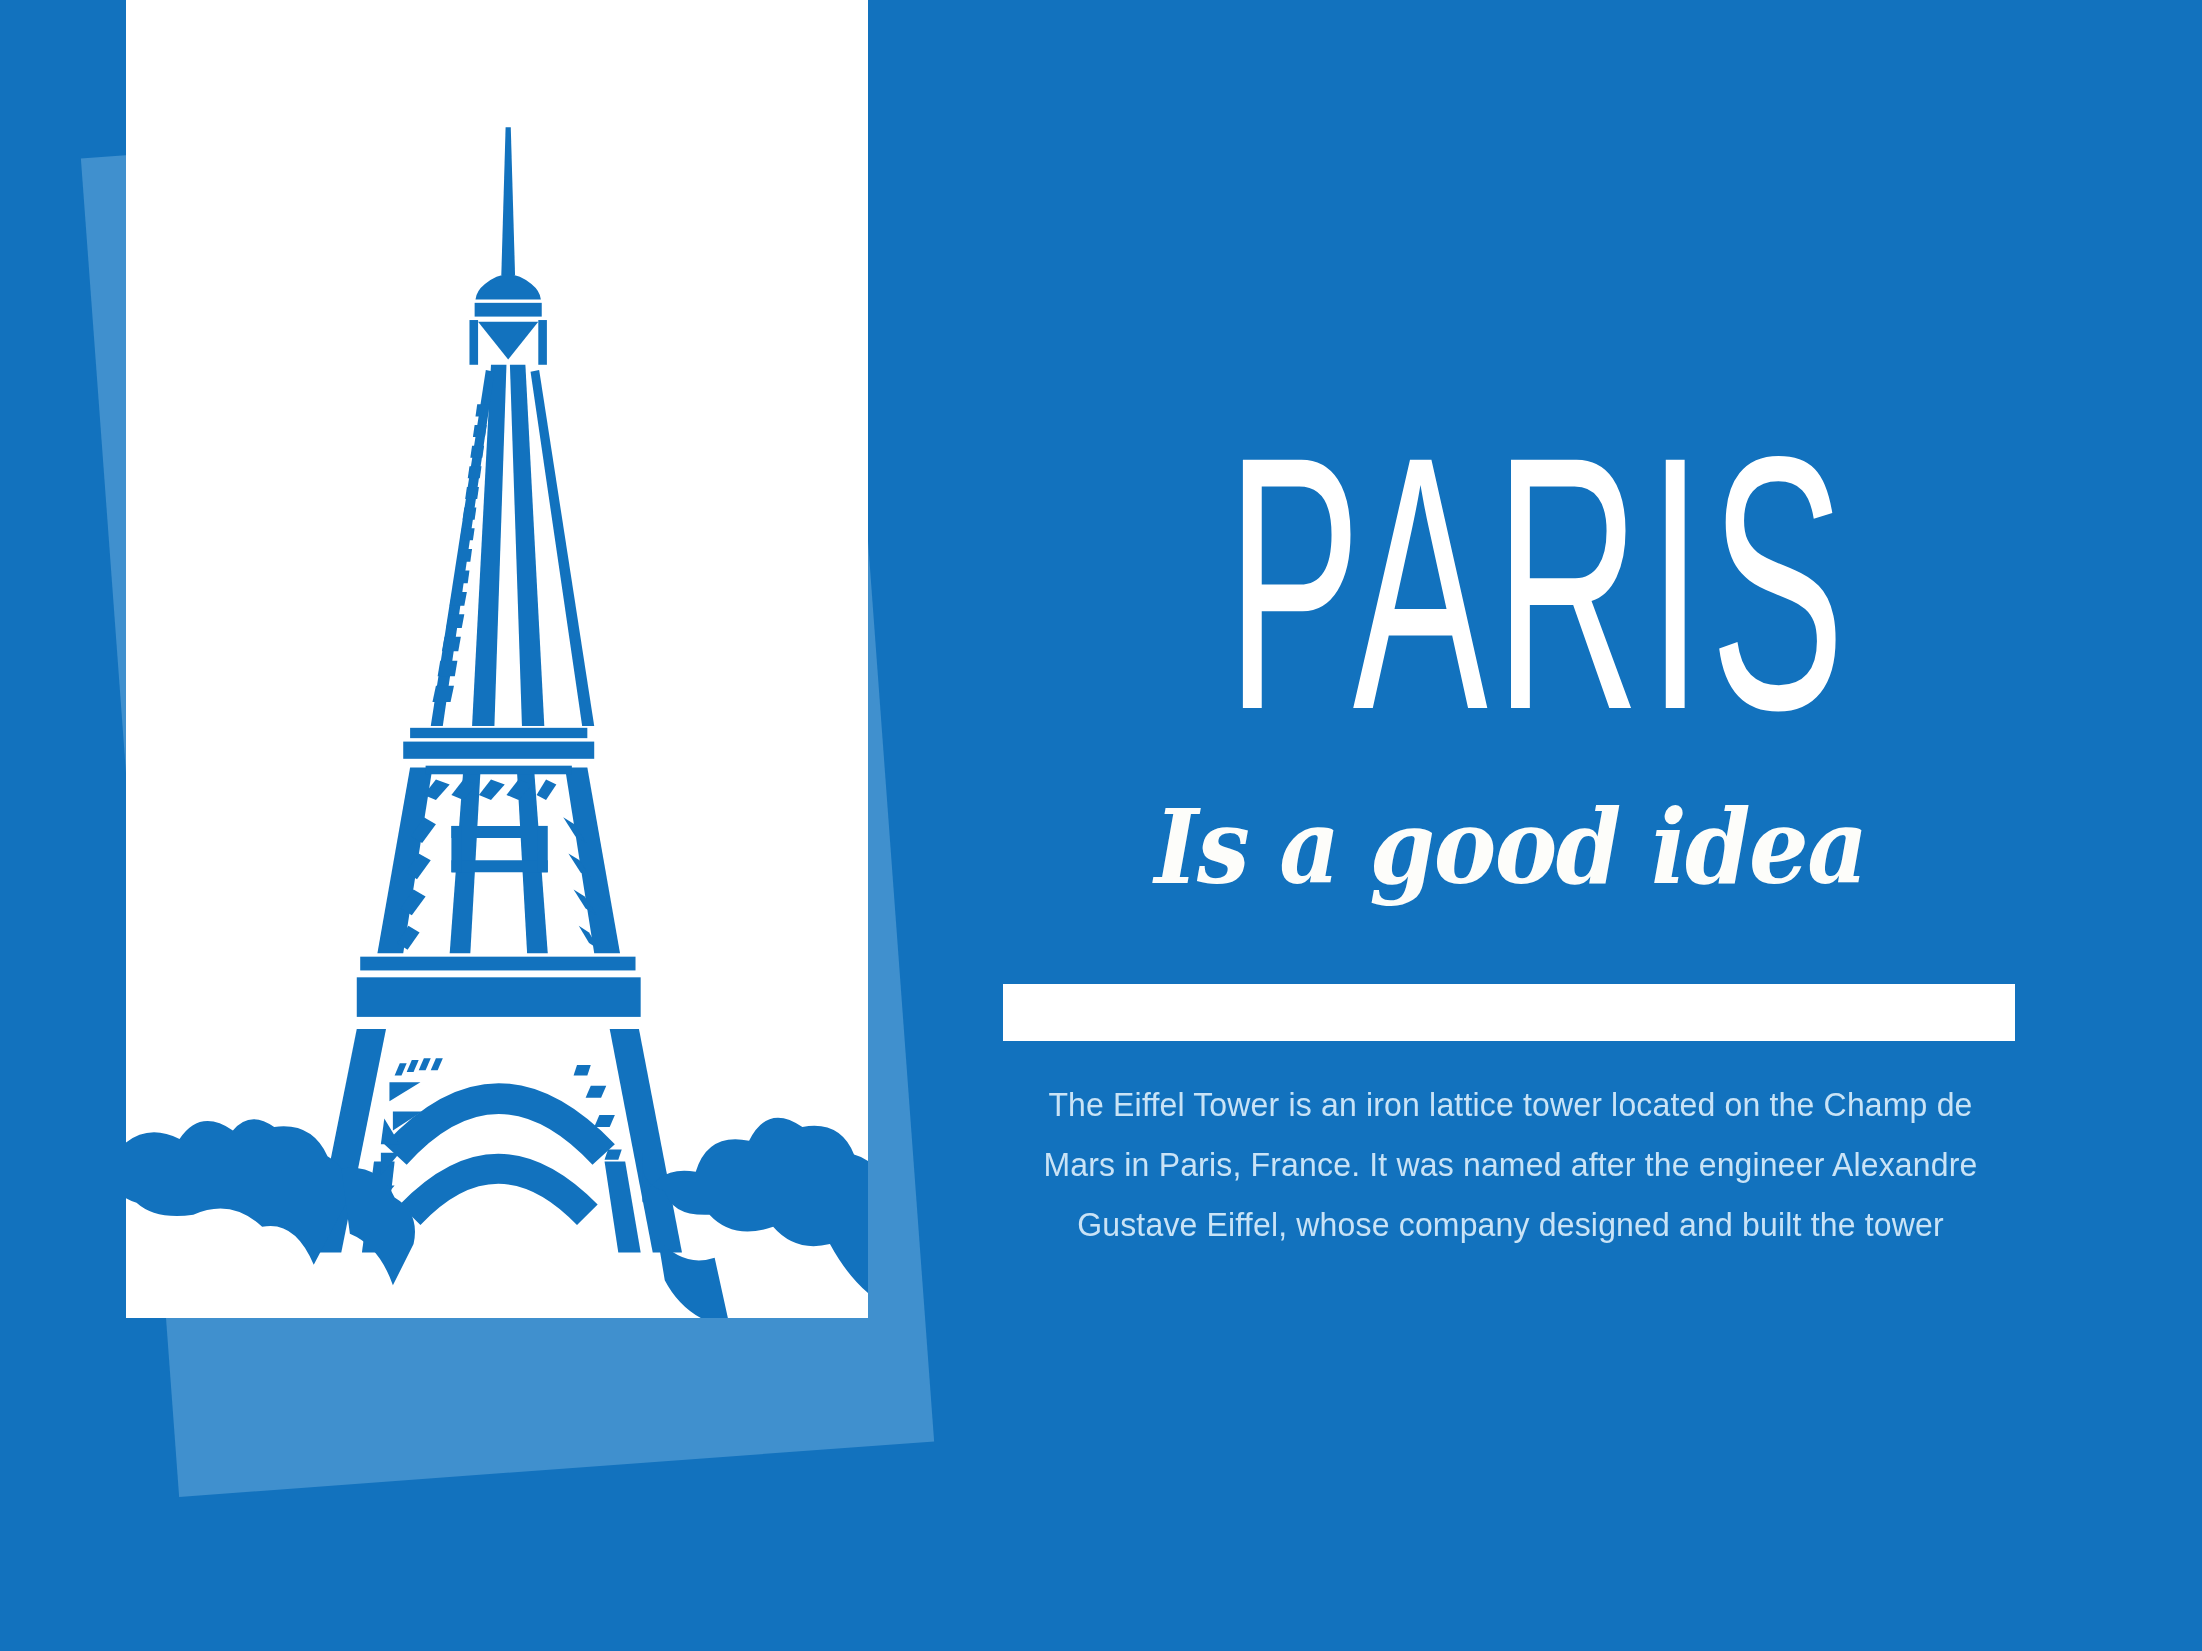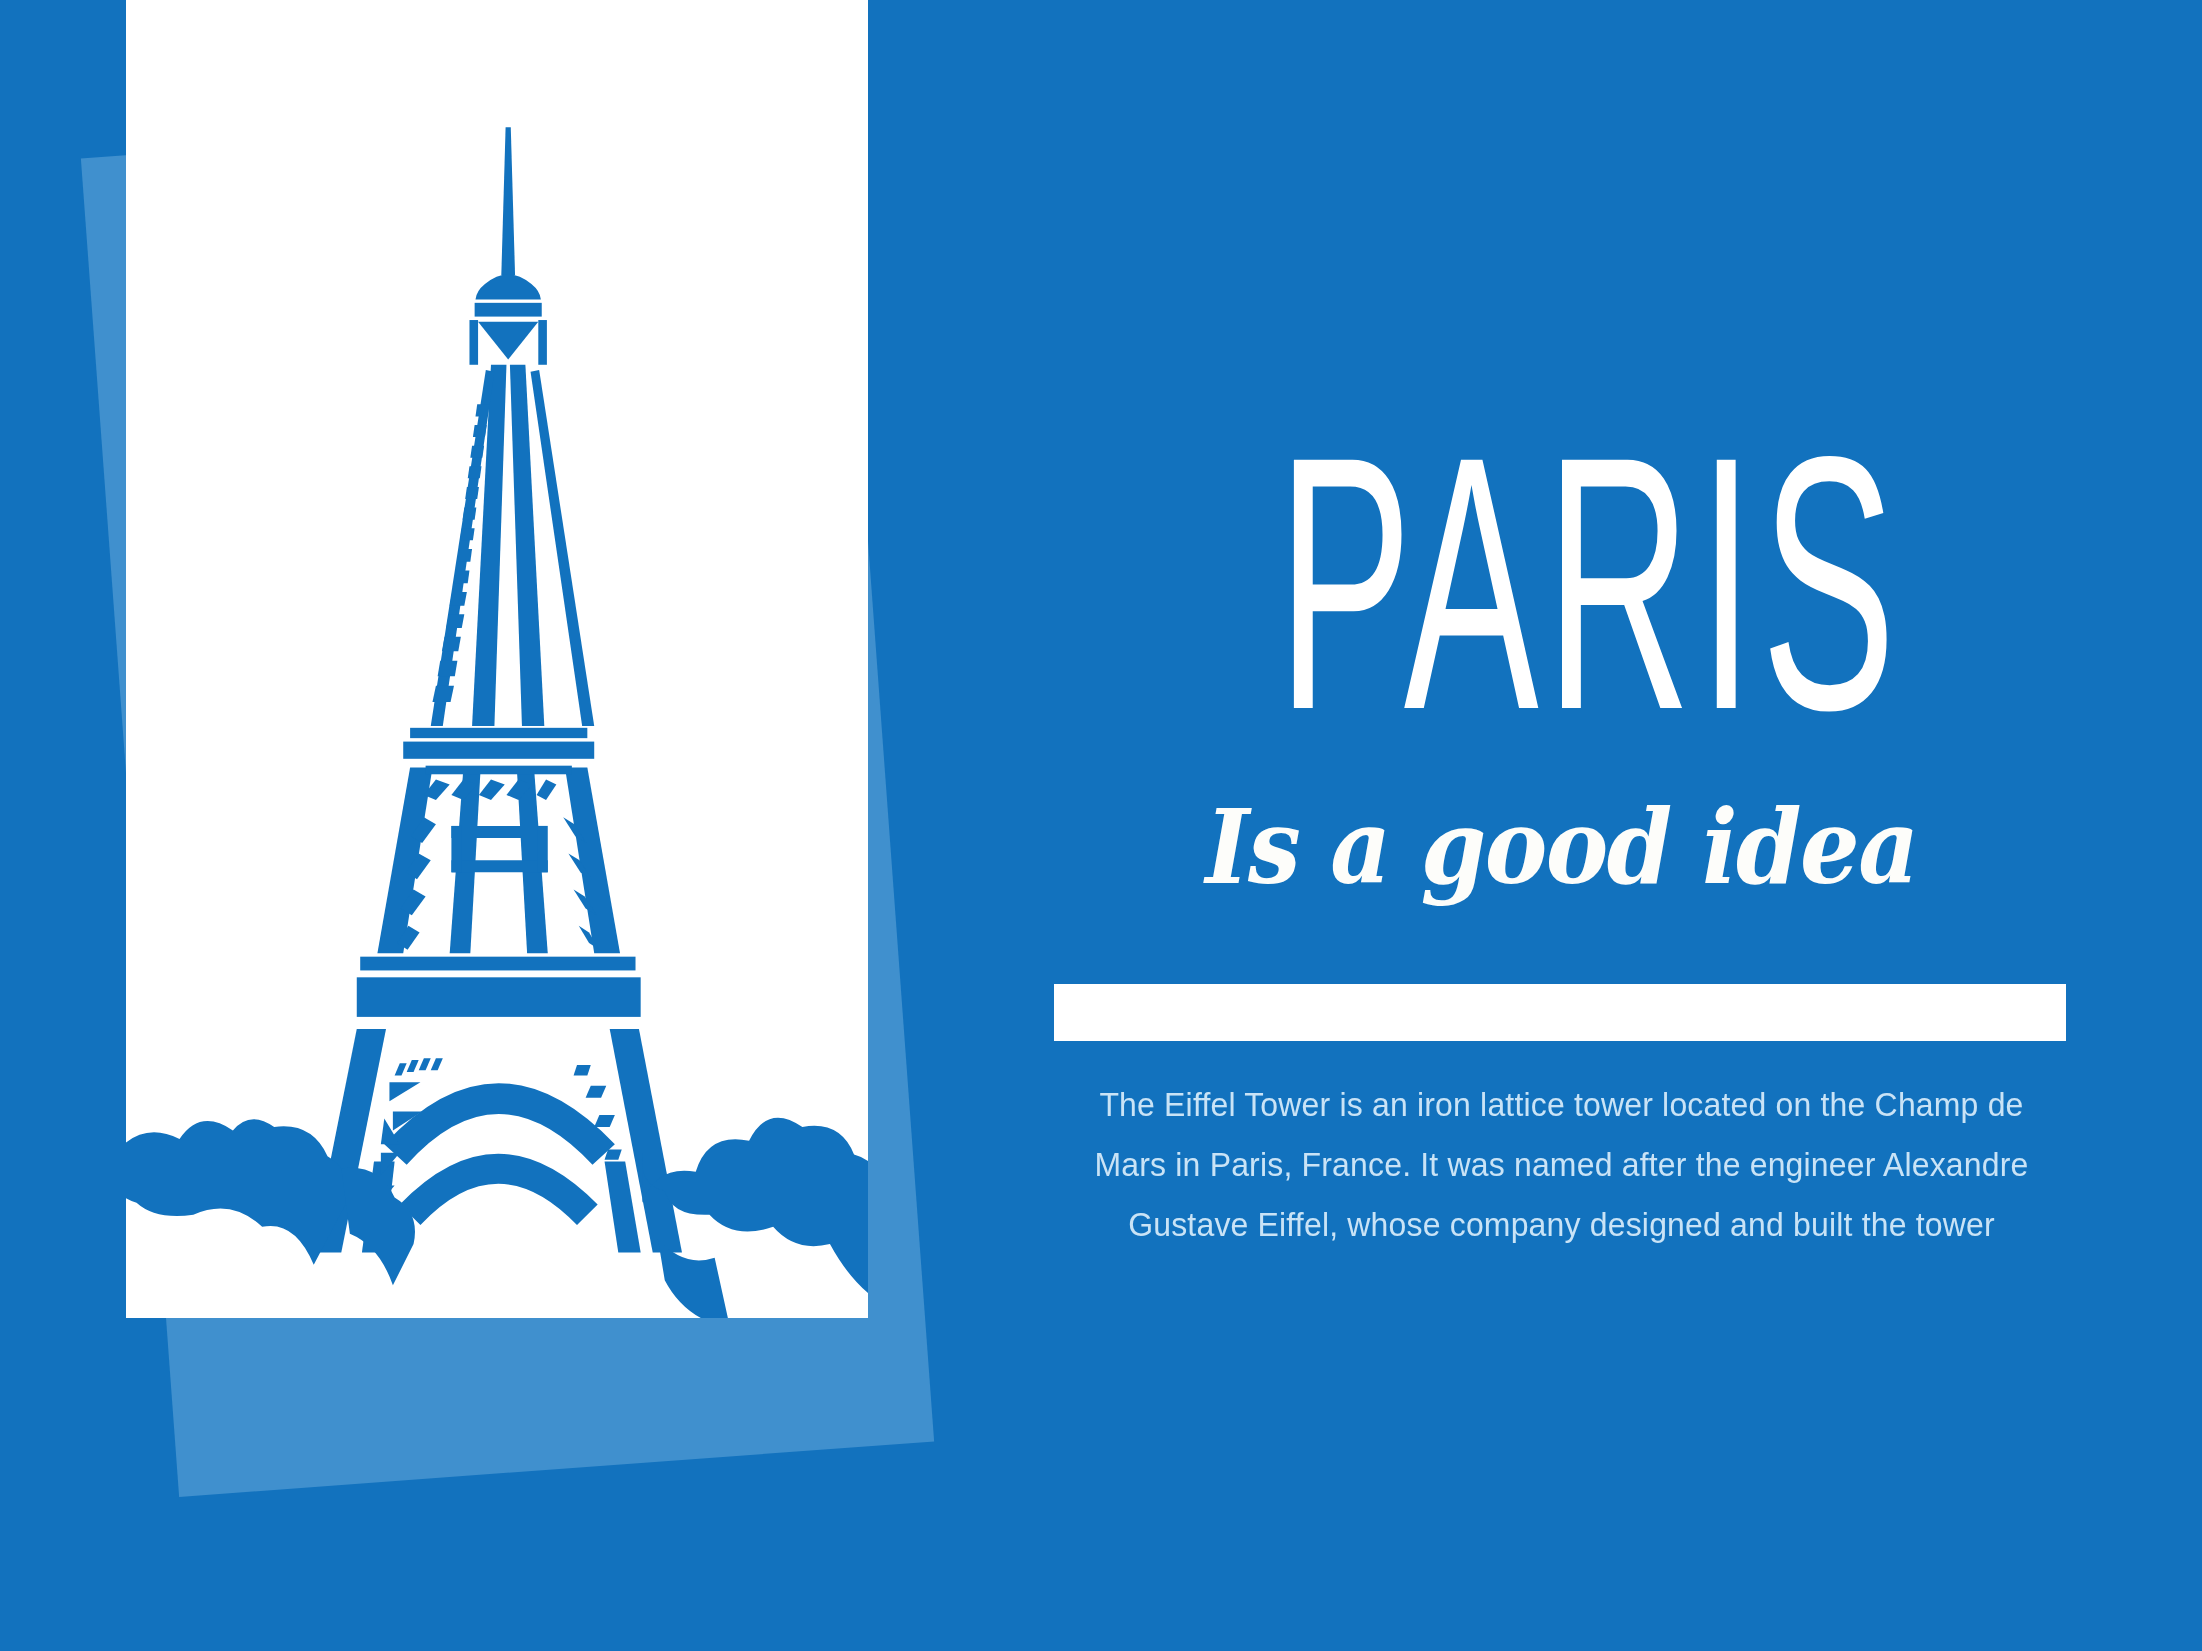--- a/index.html
+++ b/index.html
@@ -25,21 +25,21 @@
     left:126px; top:0px;
     width:742px; height:1318px;
     background:#ffffff;
     overflow:hidden;
   }
   .tower-svg{position:absolute;left:0;top:0;width:742px;height:1318px;display:block;}
 
   
   .right-col{
     position:absolute;
-    left:1054px; top:0;
+    left:1003px; top:0;
     width:1015px; height:1652px;
   }
   .title{
     position:absolute;
     left:0; top:428px;
     width:1015px;
     text-align:center;
     color:#ffffff;
     font-family:"Liberation Sans Narrow","Liberation Sans",sans-serif;
     font-size:361px;

